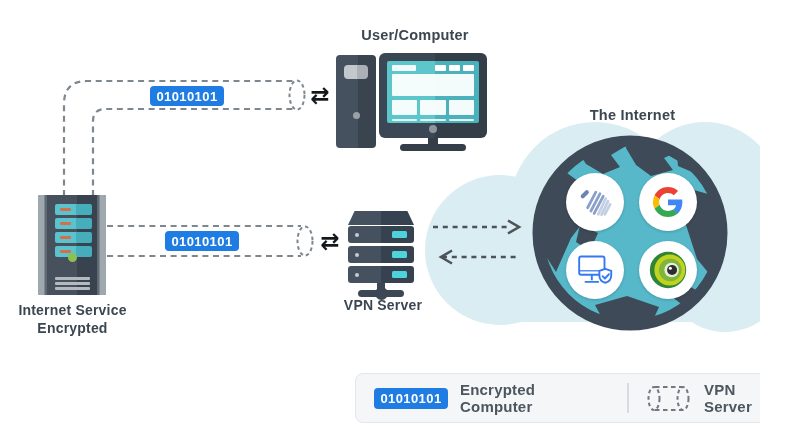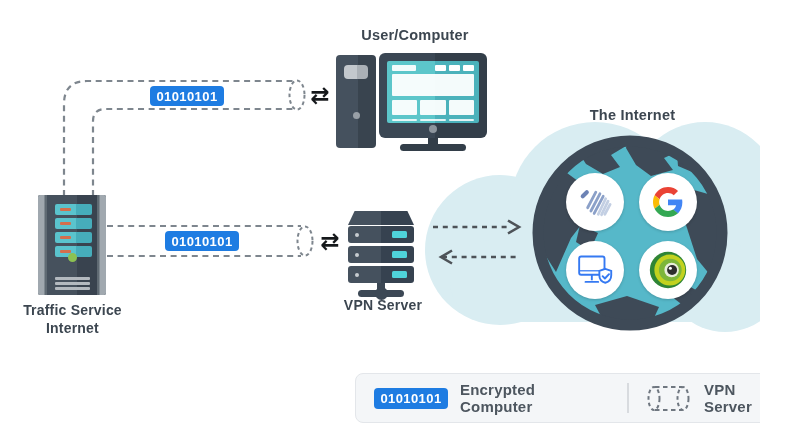--- a/index.html
+++ b/index.html
@@ -245,22 +245,22 @@
       </div>
     <div class="isp-bay" style="top:51px;">
         <i></i>
       </div>
   </div>
   <div class="isp-led"></div>
   <div class="isp-vent" style="top:277px;"></div>
   <div class="isp-vent" style="top:282px;"></div>
   <div class="isp-vent" style="top:287px;"></div>
   <div class="node-label" style="left:0px;top:301px;width:145px;">
-    <span>Traffic Service</span><br>
-    <span>Internet</span>
+    <span>Internet Service</span><br>
+    <span>Encrypted</span>
   </div>
 
   <div class="vpn-lid"></div>
   <div class="vpn-unit" style="top:226px;">
       <span class="dot"></span>
       <span class="ind"></span>
     </div>
   <div class="vpn-unit" style="top:246px;">
       <span class="dot"></span>
       <span class="ind"></span>

